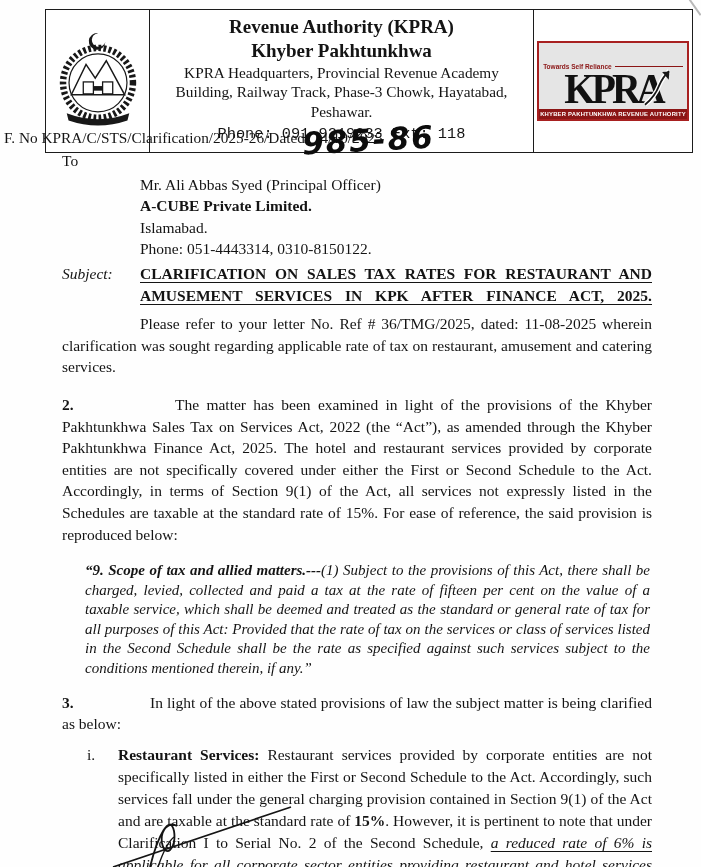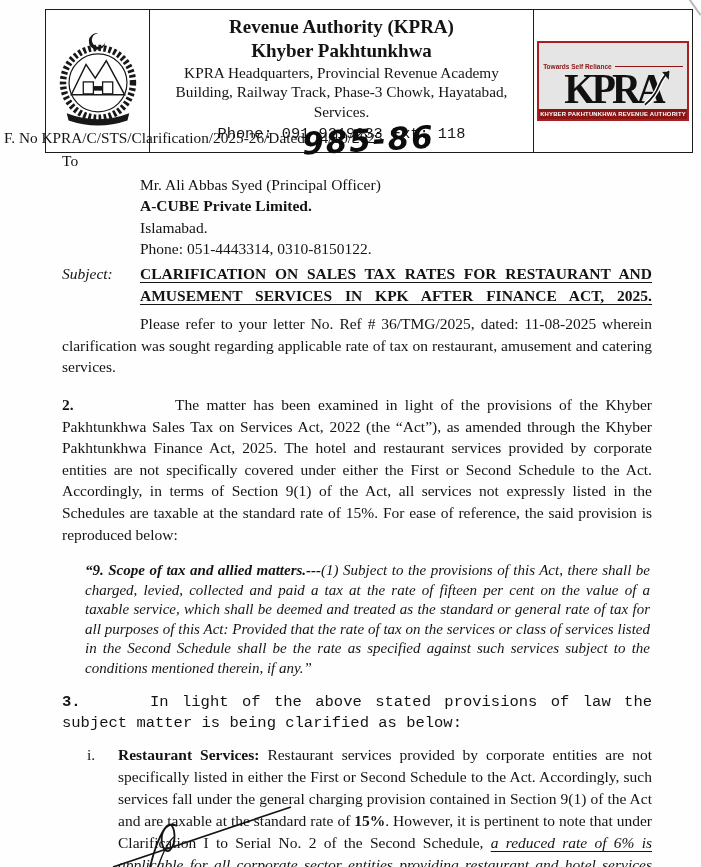--- a/index.html
+++ b/index.html
@@ -121,21 +121,21 @@
   .num-para { margin-bottom: 15px; }
   .num-marker { display: inline-block; width: 113px; font-weight: bold; }
   .quote-block {
     margin: 16px 2px 13px 23px;
     font-style: italic;
     font-size: 15px;
     line-height: 19.6px;
     text-align: justify;
   }
   .quote-lead { font-weight: bold; }
-  .para-3 { margin-bottom: 9px; font-family: Liberation Mono, monospace; }
+  .para-3 { margin-bottom: 9px; }
   .para-3 .num-marker { width: 88px; }
   .list-item {
     display: flex;
     margin-left: 25px;
     line-height: 22px;
   }
   .list-marker { width: 31px; flex: none; }
   .list-text { flex: 1; text-align: justify; }
   .item-heading { font-weight: bold; }
   .rate-bold { font-weight: bold; }
@@ -170,21 +170,21 @@
         <rect x="55" y="56" width="11" height="13" fill="#fff" stroke="#181818" stroke-width="1.4"></rect>
         <line x1="45" y1="63" x2="55" y2="63" stroke="#181818" stroke-width="5"></line>
         <path d="M16 90 Q50 103 84 90 L82 98 Q50 109 18 98 Z" fill="#181818"></path>
       </svg>
     </div>
     <div class="header-cell-text">
       <div class="org-name">Revenue Authority (KPRA)</div>
       <div class="org-name">Khyber Pakhtunkhwa</div>
       <div class="addr-line">KPRA Headquarters, Provincial Revenue Academy</div>
       <div class="addr-line">Building, Railway Track, Phase-3 Chowk, Hayatabad,</div>
-      <div class="addr-line">Services.</div>
+      <div class="addr-line">Peshawar.</div>
       <div class="phone-line">Phone: 091-9219233 Ext: 118</div>
     </div>
     <div class="header-cell-logo">
       <div class="kpra-logo-box">
         <div class="logo-tagline">
           <span>Towards Self Reliance</span>
           <span class="tagline-rule"></span>
         </div>
         <div class="logo-acronym">
           <span>KPRA</span>

